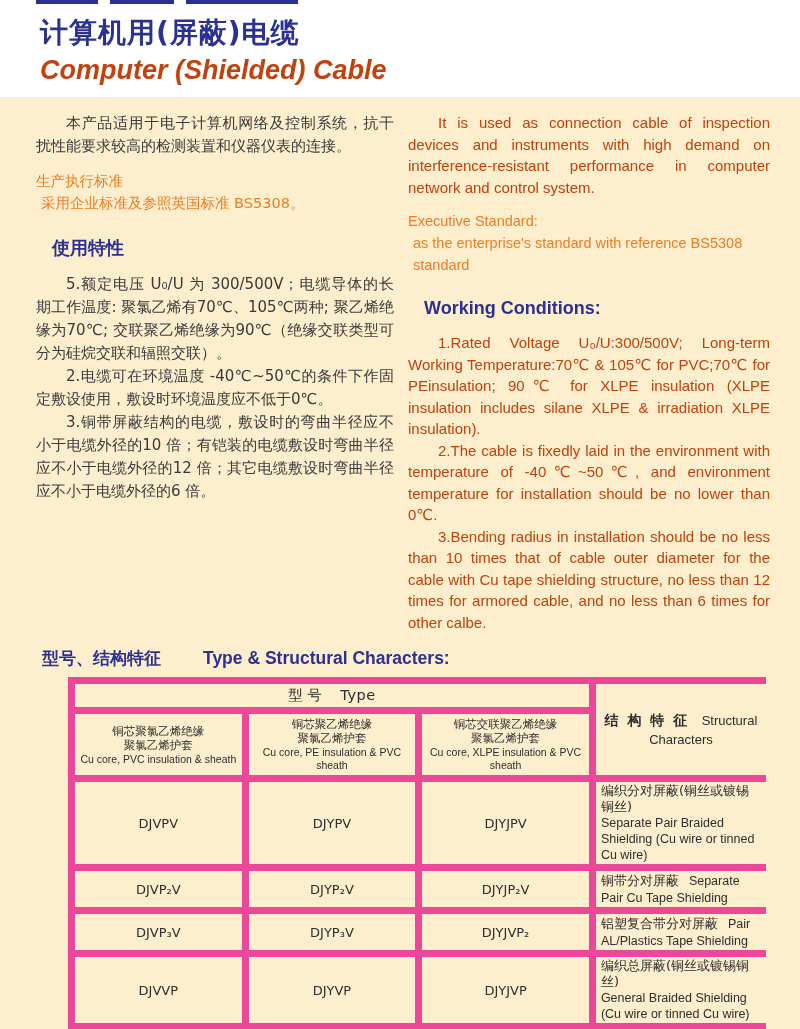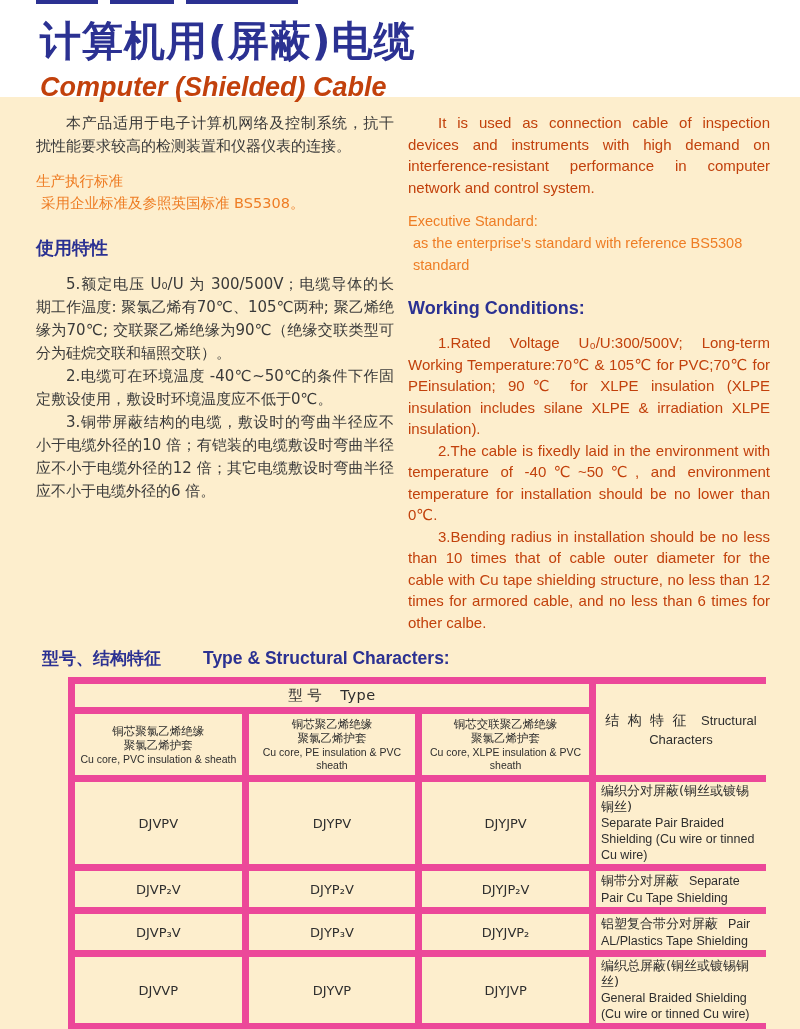--- a/index.html
+++ b/index.html
@@ -13,21 +13,21 @@
     overflow:hidden;
   }
   .top-artifact { position:absolute; top:0; left:0; height:5px; width:100%; }
   .top-artifact i { position:absolute; top:0; height:4px; background:#2b3192; }
   .frag1 { left:36px;  width:62px; }
   .frag2 { left:110px; width:64px; }
   .frag3 { left:186px; width:112px; }
 
   .masthead { padding:14px 0 0 40px; height:97px; }
   .title-zh {
-    margin:0; font-size:41px; font-weight:bold; color:#2b3192; letter-spacing:1px;
+    margin:0; font-size:28px; font-weight:bold; color:#2b3192; letter-spacing:1px;
     font-family:"DejaVu Sans","Liberation Sans",sans-serif;
   }
   .title-en {
     margin:3px 0 0 0; font-size:27px; font-weight:bold; font-style:italic; color:#c2410c;
     font-family:"Liberation Sans",sans-serif;
   }
 
   .content {
     background:#fdeecd;
     width:800px; min-height:932px;
@@ -41,21 +41,21 @@
              font-family:"DejaVu Sans","Liberation Sans",sans-serif; }
   .en-body { font-size:15px; line-height:21.5px; text-align:justify; margin:0; color:#c2410c; }
   .indent { text-indent:2em; }
 
   .standard { margin-top:12px; color:#ee7d25; }
   .standard p { margin:0; }
   .standard .s-title { font-size:14.5px; line-height:22px; }
   .standard .s-body  { font-size:14.5px; line-height:22px; padding-left:5px; }
   .standard-zh p { font-family:"DejaVu Sans","Liberation Sans",sans-serif; }
 
-  .sec-heading { margin:22px 0 13px 0; font-size:18px; font-weight:bold; color:#2b3192; }
+  .sec-heading { margin:22px 0 13px 16px; font-size:18px; font-weight:bold; color:#2b3192; }
   .sec-heading-zh { font-family:"DejaVu Sans","Liberation Sans",sans-serif; }
 
   .paras p { margin:0; }
 
   .section-title { margin:14px 0 7px 6px; color:#2b3192; font-weight:bold; }
   .section-title .st-zh { font-size:17px; margin-right:42px;
                           font-family:Liberation Mono, monospace; }
   .section-title .st-en { font-size:17.5px; }
 
   table.type-table {
@@ -73,21 +73,21 @@
                 font-family:"DejaVu Sans","Liberation Sans",sans-serif; }
   .type-group .tg-en { letter-spacing:.5px; }
 
   .colh { padding:3px 1px; text-align:center; vertical-align:middle; width:99px; }
   .colh .colh-zh { display:block; font-size:11.5px; line-height:14px;
                    font-family:"DejaVu Sans","Liberation Sans",sans-serif; }
   .colh .colh-en { display:block; font-size:10.5px; line-height:13px; margin-top:1px; }
 
   .chars-header { text-align:center; vertical-align:middle; }
   .chars-header .chars-zh { font-size:14px; letter-spacing:2px;
-                            font-family:"DejaVu Sans","Liberation Sans",sans-serif; }
+                            font-family:"DejaVu Sans","Liberation Sans",sans-serif;font-weight:bold; }
   .chars-header .chars-en { font-size:13px; margin-left:8px; }
 
   .type-cell { text-align:center; font-size:13px; padding:1px 0; height:18px;
                font-family:"DejaVu Sans","Liberation Sans",sans-serif; white-space:nowrap; }
   .char-cell { padding:1px 5px; line-height:16px; }
   .char-zh { font-size:13px; font-family:"DejaVu Sans","Liberation Sans",sans-serif; margin-right:10px; }
   .char-en { font-size:12.5px; }
   tr.two-line .char-zh { display:block; margin-right:0; }
   tr.two-line .char-en { display:block; }
 </style>

